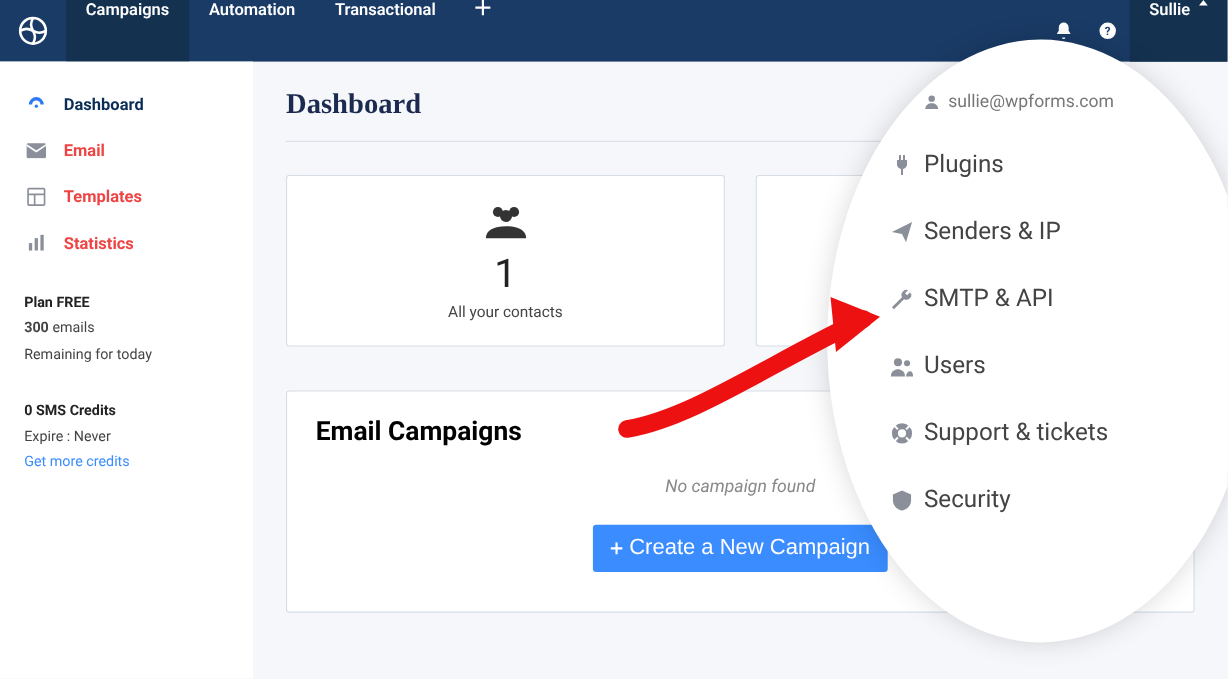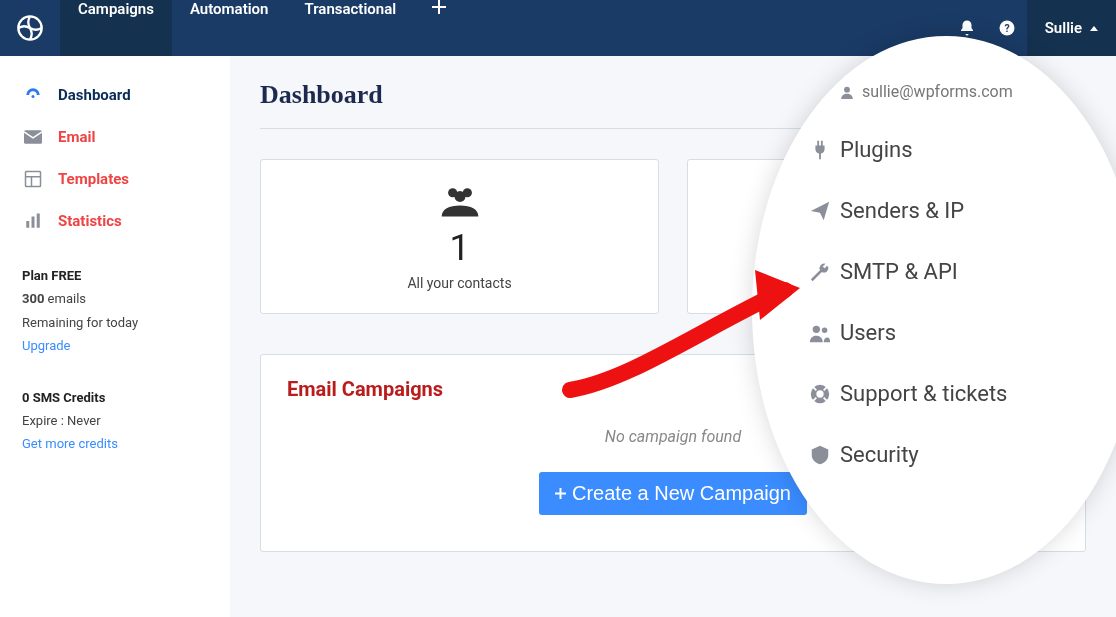--- a/index.html
+++ b/index.html
@@ -41,21 +41,20 @@
   .topbar-icon {
     width: 40px; height: 56px;
     display: flex; align-items: center; justify-content: center;
     cursor: pointer;
   }
   .user-box {
     background: #14314f;
     padding: 0 18px;
     height: 56px;
     display: flex;
-    align-items: center;
     font-weight: 600;
     cursor: pointer;
   }
   .user-box .caret { margin-left: 8px; }
   
   .sidebar {
     position: absolute;
     top: 56px; left: 0;
     width: 230px;
     height: calc(100% - 56px);
@@ -114,21 +113,21 @@
     font-size: 14px;
     color: #444;
   }
   .card .big { font-size: 36px; font-weight: 400; color: #222; margin: 6px 0; }
   .panel {
     border: 1px solid #d6dde6;
     border-radius: 3px;
     background: #fff;
     padding: 22px 26px 36px 26px;
   }
-  .panel h2 { font-size: 20px; font-weight: 700; color: #b91c1c; margin-bottom: 26px; }
+  .panel h2 { font-size: 24px; font-weight: 700; color: #000000; margin-bottom: 26px; }
   .panel .empty { text-align:center; color:#888; font-style: italic; margin-bottom: 26px; }
   .btn-primary {
     display: inline-flex; align-items:center; gap:6px;
     background: #3a8cff; color:#fff; border:none;
     padding: 10px 16px; border-radius:3px; font-size:20px; cursor:pointer;
     margin: 0 auto;
   }
   .panel .btn-wrap { text-align:center; }
   
   .magnify {
@@ -257,21 +256,20 @@
           <rect x="17" y="2" width="4" height="19"></rect>
         </svg>
       </span>
     <span>Statistics</span>
   </div>
 
   <div class="side-section">
     <div class="head">Plan FREE</div>
     <div><b>300</b><span> emails</span></div>
     <div>Remaining for today</div>
-    <div class="link">Upgrade</div>
   </div>
 
   <div class="side-section">
     <div class="head">0 SMS Credits</div>
     <div>Expire : Never</div>
     <div class="link">Get more credits</div>
   </div>
 </div>
 
 <div class="main">

